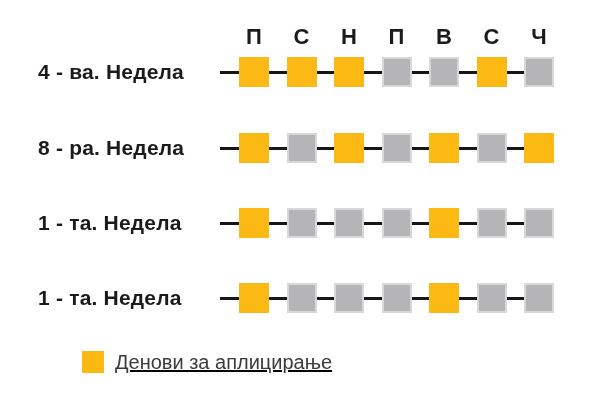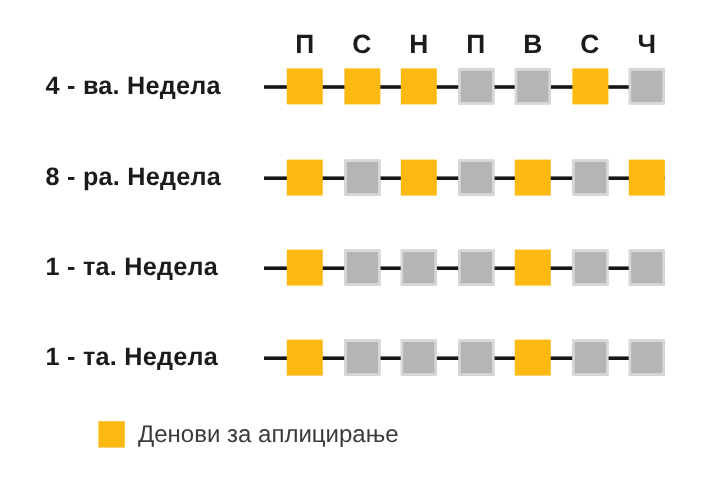--- a/index.html
+++ b/index.html
@@ -21,21 +21,21 @@
     color:var(--c-label);letter-spacing:.2px;
   }
   .timeline-line{
     position:absolute;height:3px;background:var(--c-line);
   }
   .sq{position:absolute;width:30px;height:30px;box-sizing:border-box;}
   .sq.app{background:var(--c-app);}
   .sq.rest{background:var(--c-rest);border:2px solid var(--c-rest-border);}
 
   .legend-item{position:absolute;display:flex;align-items:center;gap:11px;}
-  .legend-item.first{left:82px;top:351px;}
+  .legend-item.first{left:82px;top:351px;text-decoration:underline;}
   .legend-item.second{left:344px;top:351px;}
   .swatch{width:22px;height:22px;box-sizing:border-box;flex:0 0 auto;}
   .swatch.app{background:var(--c-app);}
   .swatch.rest{background:var(--c-rest);border:2px solid var(--c-rest-border);}
   .legend-label{font-size:20px;line-height:22px;white-space:nowrap;}
   .legend-label.primary{color:var(--c-legend1);}
   .legend-label.secondary{color:var(--c-legend2);}
 </style>
 </head>
 <body>

